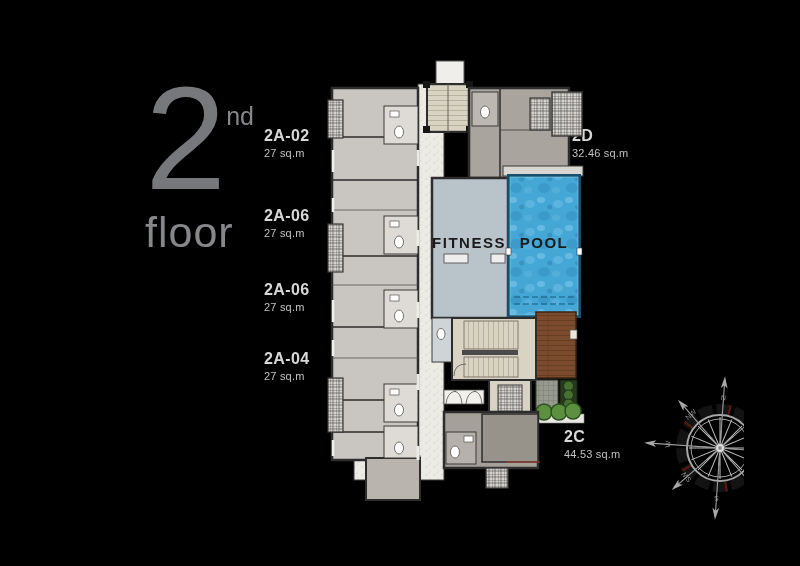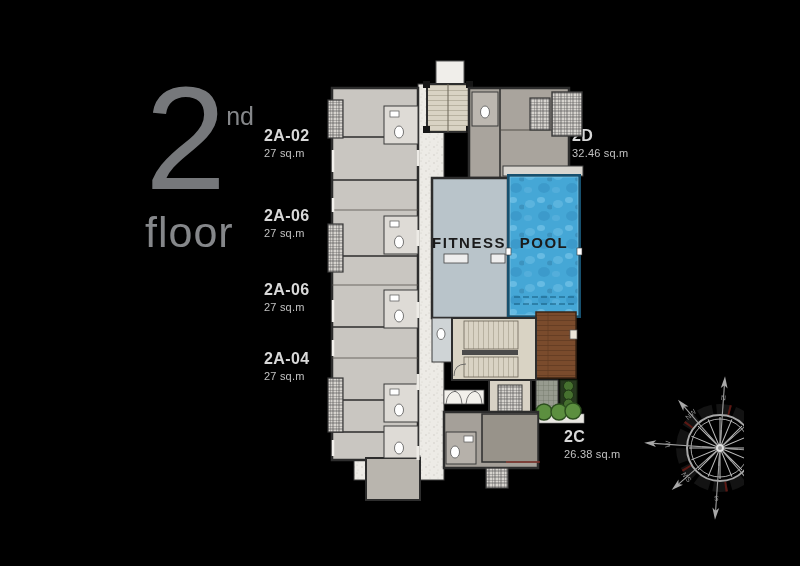--- a/index.html
+++ b/index.html
@@ -53,21 +53,21 @@
     <div class="uid">2A-04</div>
     <div class="uarea">27 sq.m</div>
   </div>
 
   <div class="unit-label ul-d">
     <div class="uid">2D</div>
     <div class="uarea">32.46 sq.m</div>
   </div>
   <div class="unit-label ul-c">
     <div class="uid">2C</div>
-    <div class="uarea">26.38 sq.m</div>
+    <div class="uarea">44.53 sq.m</div>
   </div>
 
   <svg width="800" height="566" viewBox="0 0 800 566">
     <defs>
       <pattern id="hatch" width="6" height="6" patternUnits="userSpaceOnUse">
         <rect width="6" height="6" fill="#d7d4cf"></rect>
         <path d="M0 0H6 M0 3H6 M0 0V6 M3 0V6" stroke="#555" stroke-width="0.7"></path>
       </pattern>
       <pattern id="speckle" width="8" height="8" patternUnits="userSpaceOnUse">
         <rect width="8" height="8" fill="#edebe6"></rect>

